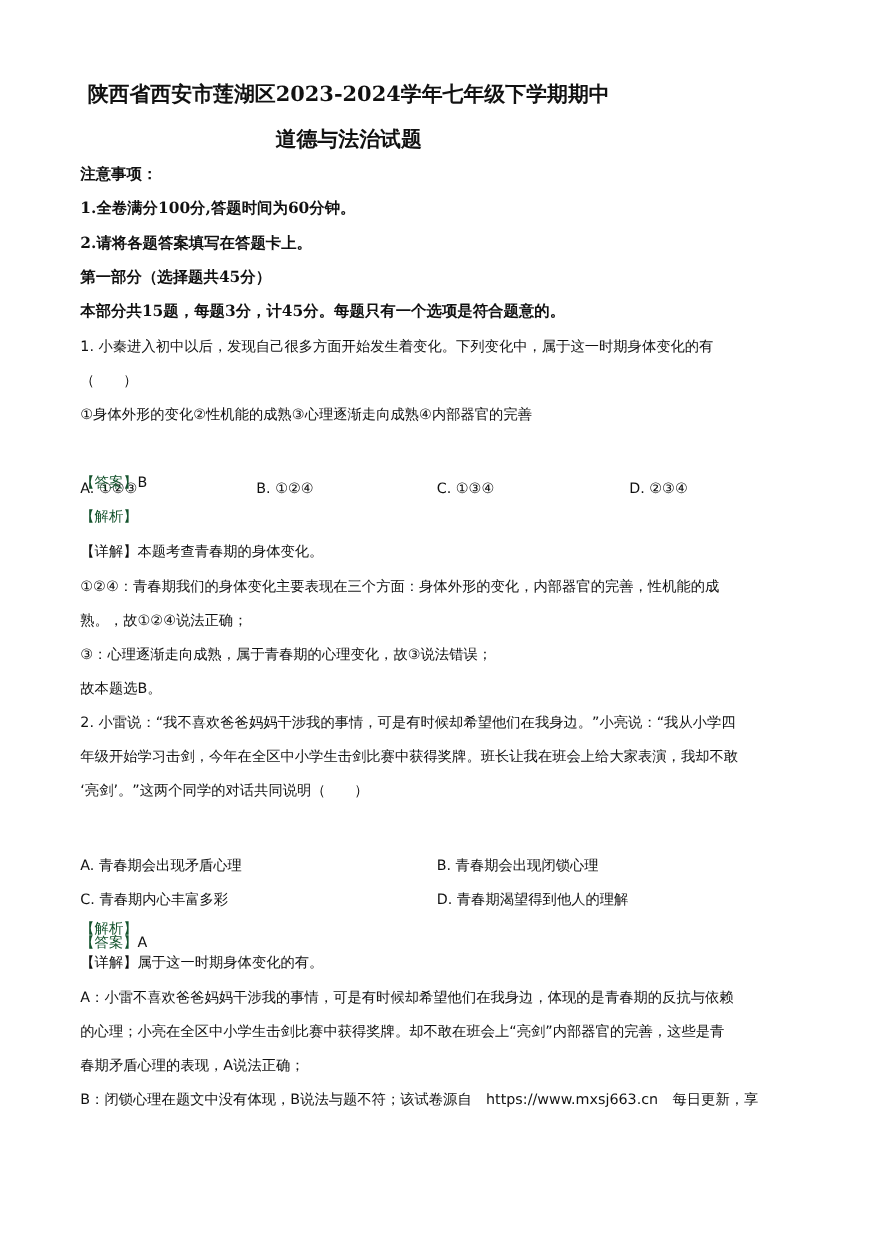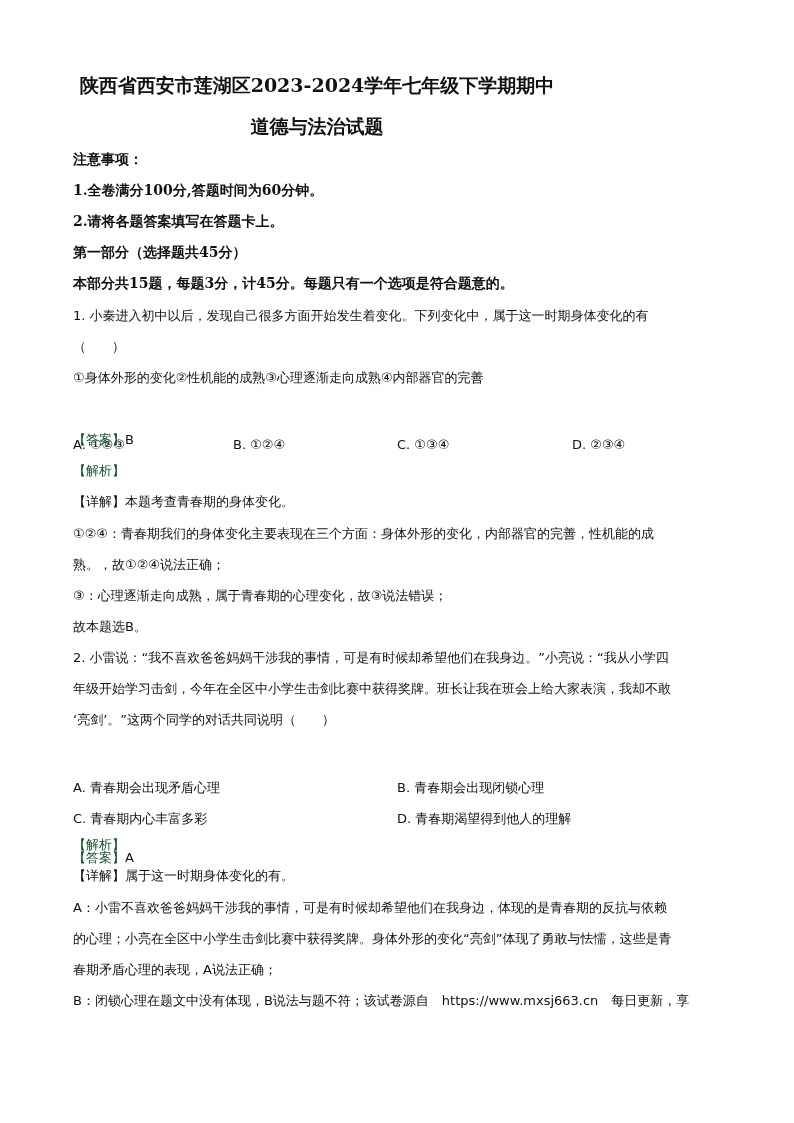--- a/index.html
+++ b/index.html
@@ -55,16 +55,16 @@
   <div class="opt" style="top:774px; left:397px;">D.  青春期渴望得到他人的理解</div>
 
   <div class="line sans" style="top:805px;margin-top:44px;">
     <span class="tag">【答案】</span><span>A</span>
   </div>
   <div class="line sans tag" style="top:836px;">【解析】</div>
   <div class="line sans" style="top:867px;">
     <span>【详解】</span><span>属于这一时期身体变化的有。</span>
   </div>
   <div class="line sans" style="top:899px;">A：小雷不喜欢爸爸妈妈干涉我的事情，可是有时候却希望他们在我身边，体现的是青春期的反抗与依赖</div>
-  <div class="line sans" style="top:930px;">的心理；小亮在全区中小学生击剑比赛中获得奖牌。身体外形的变化“亮剑”体现了勇敢与怯懦，这些是青</div>
+  <div class="line sans" style="top:930px;">的心理；小亮在全区中小学生击剑比赛中获得奖牌。却不敢在班会上“亮剑”内部器官的完善，这些是青</div>
   <div class="line sans" style="top:961px;">春期矛盾心理的表现，A说法正确；</div>
   <div class="line sans" style="top:992px;">B：闭锁心理在题文中没有体现，B说法与题不符；该试卷源自　https://www.mxsj663.cn　每日更新，享</div>
 </div>
 
 </body></html>

